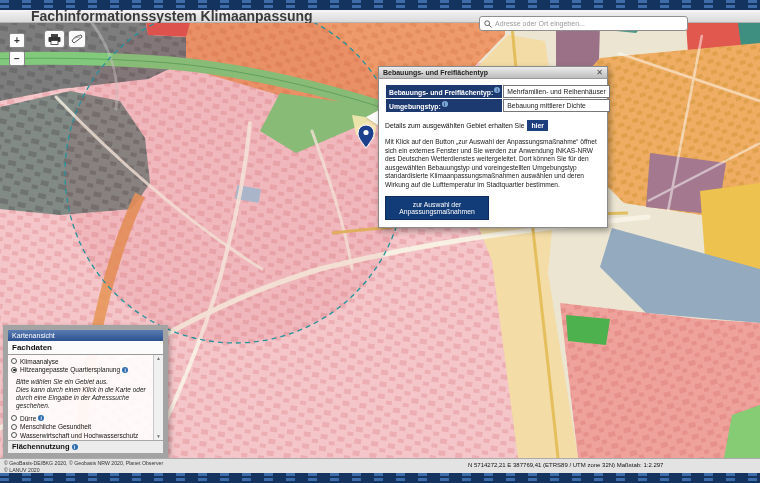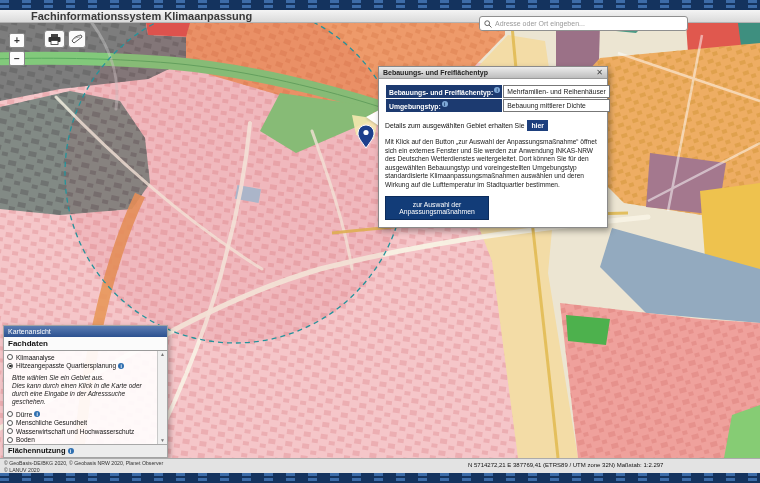--- a/index.html
+++ b/index.html
@@ -8,21 +8,21 @@
   
   .frame{position:absolute;left:0;width:760px;background-color:#14335e;
     background-image:
       repeating-linear-gradient(0deg,#14335e 0 2px,rgba(20,51,94,0) 2px 5px,#14335e 5px 7px,rgba(20,51,94,0) 7px 10px),
       repeating-linear-gradient(90deg,#3d6ca8 0 9px,#14335e 9px 22px);}
   .frame-top{top:0;height:10px;}
   .frame-bottom{top:473px;height:10px;}
   
   .header{position:absolute;left:0;top:10px;width:760px;height:13px;
     background:linear-gradient(#f4f4f4,#dadada);border-bottom:1px solid #b3b3b3;box-sizing:border-box;}
-  .header .title{position:absolute;left:31px;top:0;line-height:12px;font-size:11px;font-weight:bold;color:#3a3a3a;}
+  .header .title{position:absolute;left:31px;top:0;line-height:12px;font-size:14px;font-weight:bold;color:#3a3a3a;}
   
   .map{position:absolute;left:0;top:23px;width:760px;height:435px;overflow:hidden;background:#ece5d2;}
   .map svg{position:absolute;left:0;top:0;}
   
   .zoombtn{position:absolute;width:16px;height:15px;background:#fdfdfd;border:1px solid #868686;border-radius:2px;
     box-sizing:border-box;text-align:center;line-height:13px;font-size:10px;font-weight:bold;color:#333;cursor:pointer;}
   .toolbtn{position:absolute;background:#fbfbfb;border:1px solid #868686;border-radius:3px;box-sizing:border-box;
     display:flex;align-items:center;justify-content:center;cursor:pointer;}
   
   .search{position:absolute;left:479px;top:16px;width:209px;height:15px;background:#fff;border:1px solid #8f8f8f;
@@ -46,21 +46,21 @@
   .hier-btn{display:inline-block;background:#1d3f7d;color:#fff;font-size:6.8px;font-weight:bold;
     padding:2px 4px;margin-left:3px;cursor:pointer;}
   .ptext{margin-top:7px;font-size:6.6px;line-height:1.3;color:#1a1a1a;}
   .action-btn{display:block;margin-top:7px;width:104px;background:#123c78;color:#fff;font-size:6.8px;
     text-align:center;padding:4px 4px;box-sizing:border-box;cursor:pointer;border:1px solid #0c2c5c;}
   .popup-tail{position:absolute;left:366px;top:110px;width:0;height:0;
     border-top:7px solid transparent;border-bottom:9px solid transparent;border-right:13px solid #fff;
     filter:drop-shadow(0 1px 1px rgba(0,0,0,.2));}
   
   .panel{position:absolute;left:3px;top:325px;width:165px;height:133px;background:rgba(255,253,253,.93);
-    border:1px solid #a3a3a3;box-sizing:border-box;box-shadow:2px 2px 5px rgba(0,0,0,.3);
+    border:5px solid #a3a3a3;box-sizing:border-box;box-shadow:2px 2px 5px rgba(0,0,0,.3);
     display:flex;flex-direction:column;}
   .panel .bar{height:11px;background:linear-gradient(#5a7cb2,#2c5190);display:flex;align-items:center;
     padding-left:4px;flex:none;}
   .panel .bar .t{font-size:7px;color:#fff;}
   .panel .fach{height:13px;background:#fbfbfb;border-bottom:1px solid #9a9a9a;font-size:8px;font-weight:bold;
     color:#111;line-height:13px;padding-left:4px;flex:none;}
   .panel .pbody{flex:1;display:flex;overflow:hidden;}
   .panel .content{flex:1;padding:2px 2px 0 3px;overflow:hidden;}
   .panel .sbar{width:9px;background:#f0f0f0;border-left:1px solid #c9c9c9;display:flex;flex-direction:column;
     justify-content:space-between;align-items:center;flex:none;}

